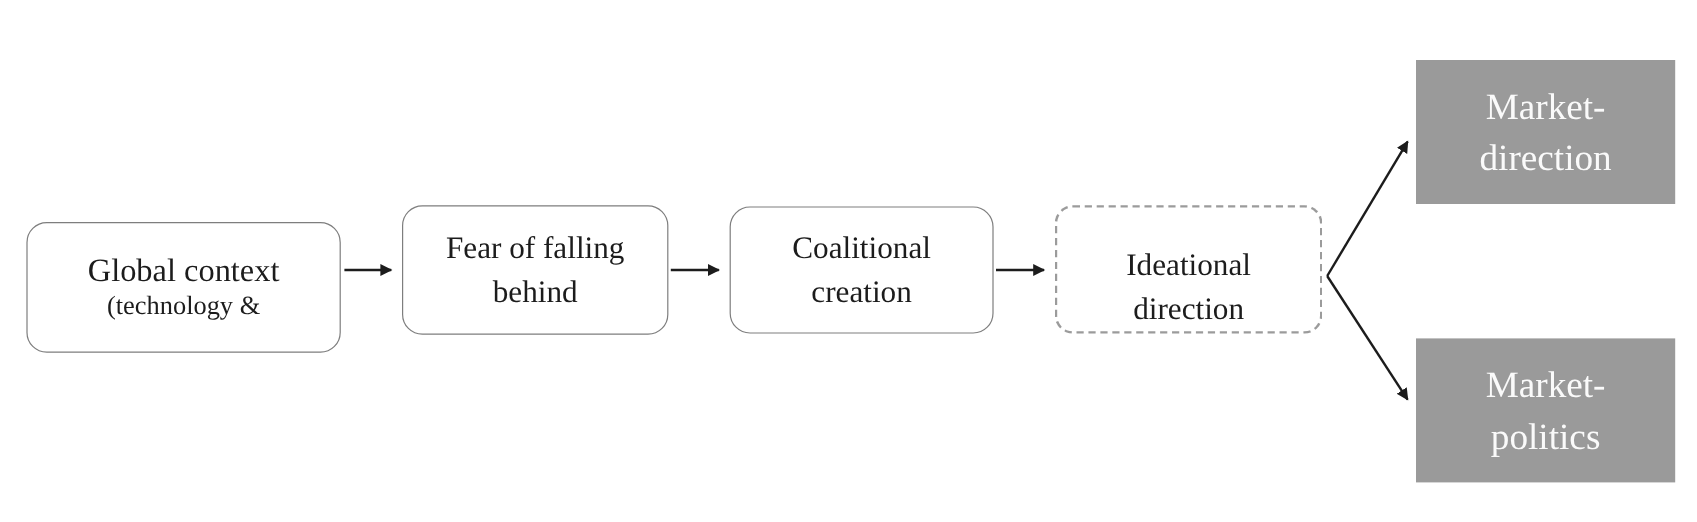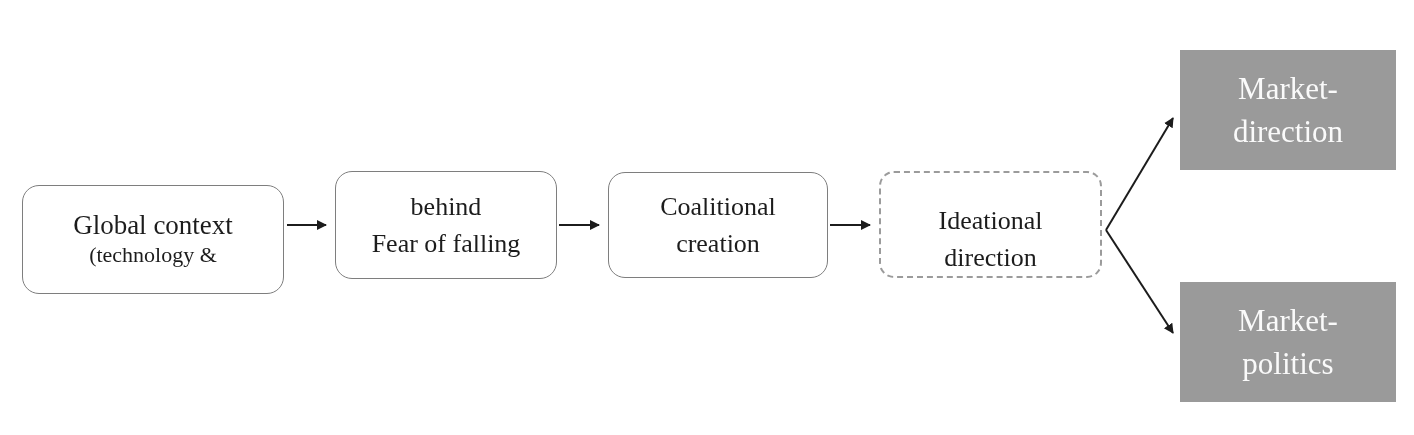--- a/index.html
+++ b/index.html
@@ -73,22 +73,22 @@
     <line x1="1106" y1="230" x2="1173" y2="118" stroke="#1c1c1c" stroke-width="2" marker-end="url(#ah)"></line>
     <line x1="1106" y1="230" x2="1173" y2="333" stroke="#1c1c1c" stroke-width="2" marker-end="url(#ah)"></line>
   </svg>
 
   <div class="node" id="node-global-context">
     <div class="line">Global context</div>
     <div class="line sub">(technology &amp;</div>
   </div>
 
   <div class="node" id="node-fear">
+    <div class="line">Fear of falling</div>
     <div class="line">behind</div>
-    <div class="line">Fear of falling</div>
   </div>
 
   <div class="node" id="node-coalitional">
     <div class="line">Coalitional</div>
     <div class="line">creation</div>
   </div>
 
   <div class="node" id="node-ideational">
     <div class="line">Ideational</div>
     <div class="line">direction</div>

